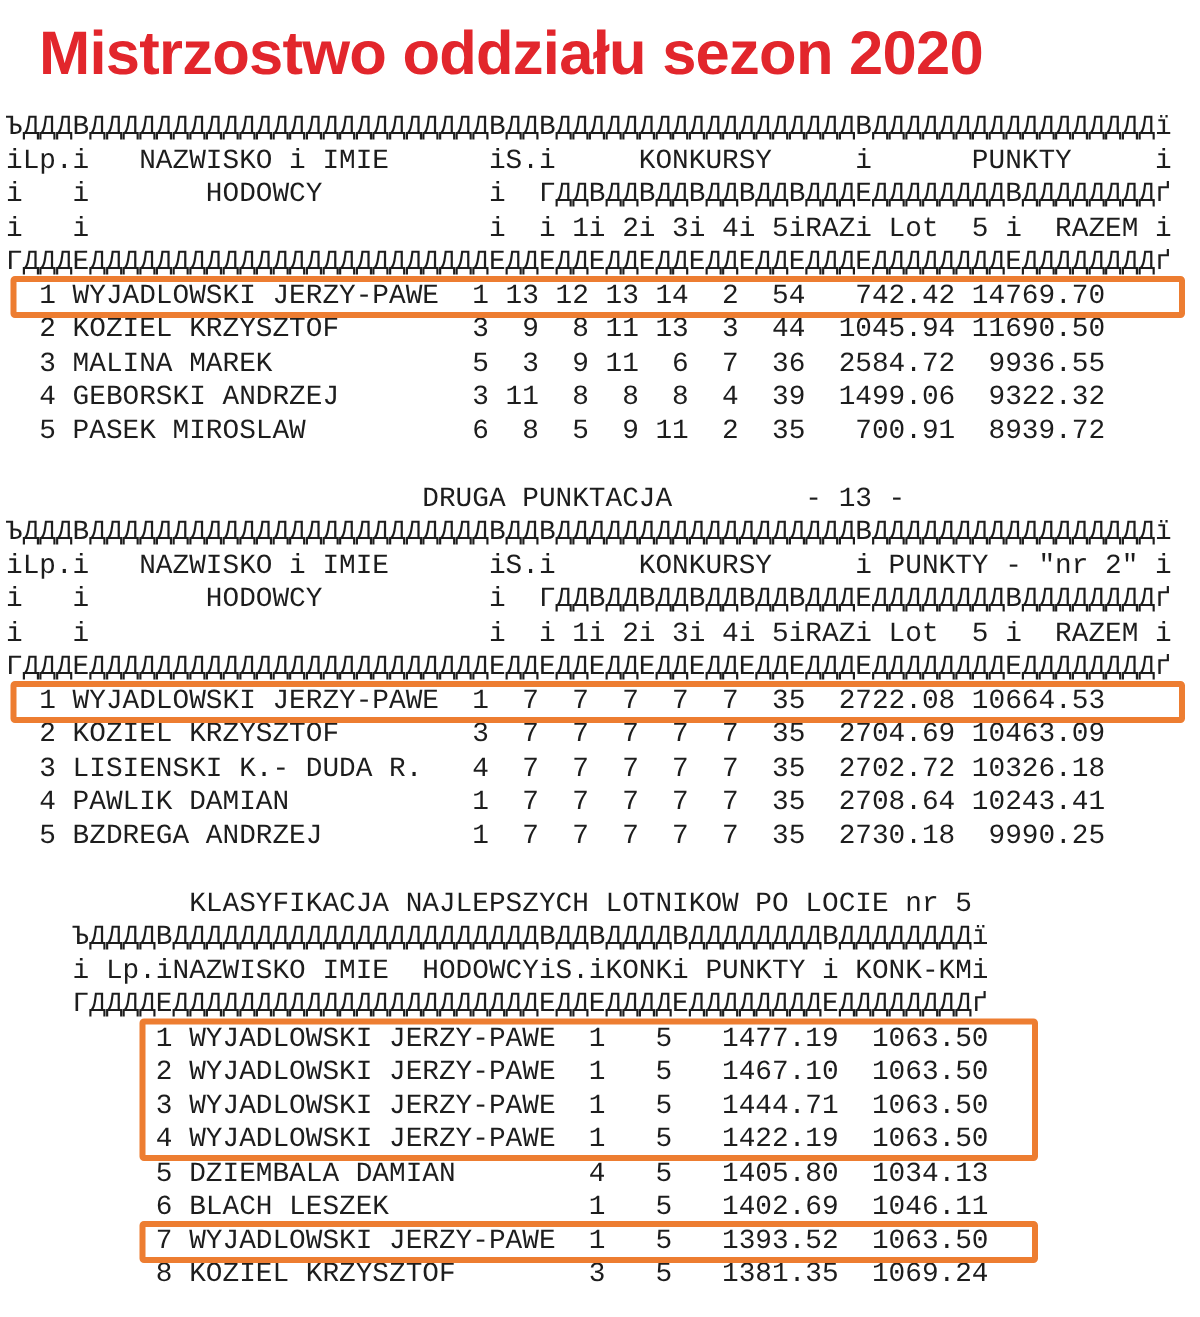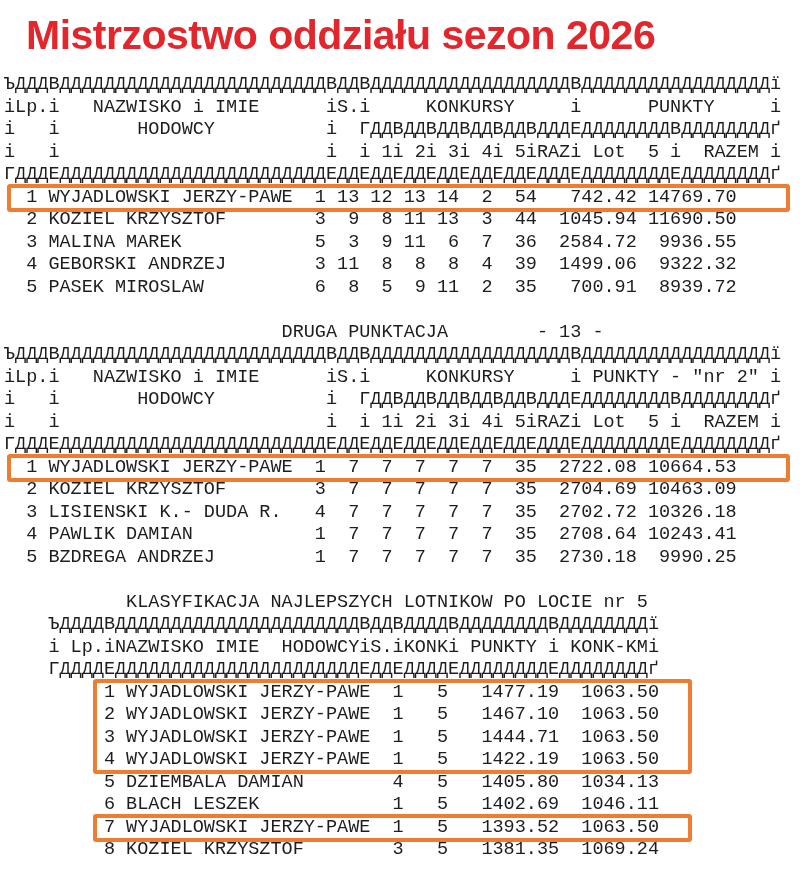--- a/index.html
+++ b/index.html
@@ -30,15 +30,15 @@
     border:4px solid #ED7D31;
     border-radius:3px;
     pointer-events:none;
   }
   .hl-full{left:7px;width:783px;}
   .hl-t3{left:93px;width:599px;}
 </style>
 </head>
 <body>
 
-<h1 class="page-title" style="color: rgb(226, 38, 44);">Mistrzostwo oddziału sezon 2026</h1>
+<h1 class="page-title" style="color: rgb(226, 38, 44);">Mistrzostwo oddziału sezon 2020</h1>
 
 <div class="doc" style="color: rgb(29, 29, 29);"><div class="line">ЪДДДВДДДДДДДДДДДДДДДДДДДДДДДДВДДВДДДДДДДДДДДДДДДДДДВДДДДДДДДДДДДДДДДДї</div><div class="line">іLp.і   NAZWISKO i IMIE      іS.і     KONKURSY     і      PUNKTY     і</div><div class="line">і   і       HODOWCY          і  ГДДВДДВДДВДДВДДВДДДЕДДДДДДДДВДДДДДДДДґ</div><div class="line">і   і                        і  і 1і 2і 3і 4і 5іRAZі Lot  5 і  RAZEM і</div><div class="line">ГДДДЕДДДДДДДДДДДДДДДДДДДДДДДДЕДДЕДДЕДДЕДДЕДДЕДДЕДДДЕДДДДДДДДЕДДДДДДДДґ</div><div class="line">  1 WYJADLOWSKI JERZY-PAWE  1 13 12 13 14  2  54   742.42 14769.70</div><div class="line">  2 KOZIEL KRZYSZTOF        3  9  8 11 13  3  44  1045.94 11690.50</div><div class="line">  3 MALINA MAREK            5  3  9 11  6  7  36  2584.72  9936.55</div><div class="line">  4 GEBORSKI ANDRZEJ        3 11  8  8  8  4  39  1499.06  9322.32</div><div class="line">  5 PASEK MIROSLAW          6  8  5  9 11  2  35   700.91  8939.72</div><div class="line"> </div><div class="line">                         DRUGA PUNKTACJA        - 13 -</div><div class="line">ЪДДДВДДДДДДДДДДДДДДДДДДДДДДДДВДДВДДДДДДДДДДДДДДДДДДВДДДДДДДДДДДДДДДДДї</div><div class="line">іLp.і   NAZWISKO i IMIE      іS.і     KONKURSY     і PUNKTY - "nr 2" і</div><div class="line">і   і       HODOWCY          і  ГДДВДДВДДВДДВДДВДДДЕДДДДДДДДВДДДДДДДДґ</div><div class="line">і   і                        і  і 1і 2і 3і 4і 5іRAZі Lot  5 і  RAZEM і</div><div class="line">ГДДДЕДДДДДДДДДДДДДДДДДДДДДДДДЕДДЕДДЕДДЕДДЕДДЕДДЕДДДЕДДДДДДДДЕДДДДДДДДґ</div><div class="line">  1 WYJADLOWSKI JERZY-PAWE  1  7  7  7  7  7  35  2722.08 10664.53</div><div class="line">  2 KOZIEL KRZYSZTOF        3  7  7  7  7  7  35  2704.69 10463.09</div><div class="line">  3 LISIENSKI K.- DUDA R.   4  7  7  7  7  7  35  2702.72 10326.18</div><div class="line">  4 PAWLIK DAMIAN           1  7  7  7  7  7  35  2708.64 10243.41</div><div class="line">  5 BZDREGA ANDRZEJ         1  7  7  7  7  7  35  2730.18  9990.25</div><div class="line"> </div><div class="line">           KLASYFIKACJA NAJLEPSZYCH LOTNIKOW PO LOCIE nr 5</div><div class="line">    ЪДДДДВДДДДДДДДДДДДДДДДДДДДДДВДДВДДДДВДДДДДДДДВДДДДДДДДї</div><div class="line">    і Lp.іNAZWISKO IMIE  HODOWCYіS.іKONKі PUNKTY і KONK-KMі</div><div class="line">    ГДДДДЕДДДДДДДДДДДДДДДДДДДДДДЕДДЕДДДДЕДДДДДДДДЕДДДДДДДДґ</div><div class="line">         1 WYJADLOWSKI JERZY-PAWE  1   5   1477.19  1063.50</div><div class="line">         2 WYJADLOWSKI JERZY-PAWE  1   5   1467.10  1063.50</div><div class="line">         3 WYJADLOWSKI JERZY-PAWE  1   5   1444.71  1063.50</div><div class="line">         4 WYJADLOWSKI JERZY-PAWE  1   5   1422.19  1063.50</div><div class="line">         5 DZIEMBALA DAMIAN        4   5   1405.80  1034.13</div><div class="line">         6 BLACH LESZEK            1   5   1402.69  1046.11</div><div class="line">         7 WYJADLOWSKI JERZY-PAWE  1   5   1393.52  1063.50</div><div class="line">         8 KOZIEL KRZYSZTOF        3   5   1381.35  1069.24</div><div class="hl hl-full" style="border-color: rgb(237, 125, 49); top: 110px; height: 27.5px;"></div><div class="hl hl-full" style="border-color: rgb(237, 125, 49); top: 380px; height: 27.5px;"></div><div class="hl hl-t3" style="border-color: rgb(237, 125, 49); top: 605px; height: 95px;"></div><div class="hl hl-t3" style="border-color: rgb(237, 125, 49); top: 740px; height: 27.5px;"></div></div>
 
 </body></html>

